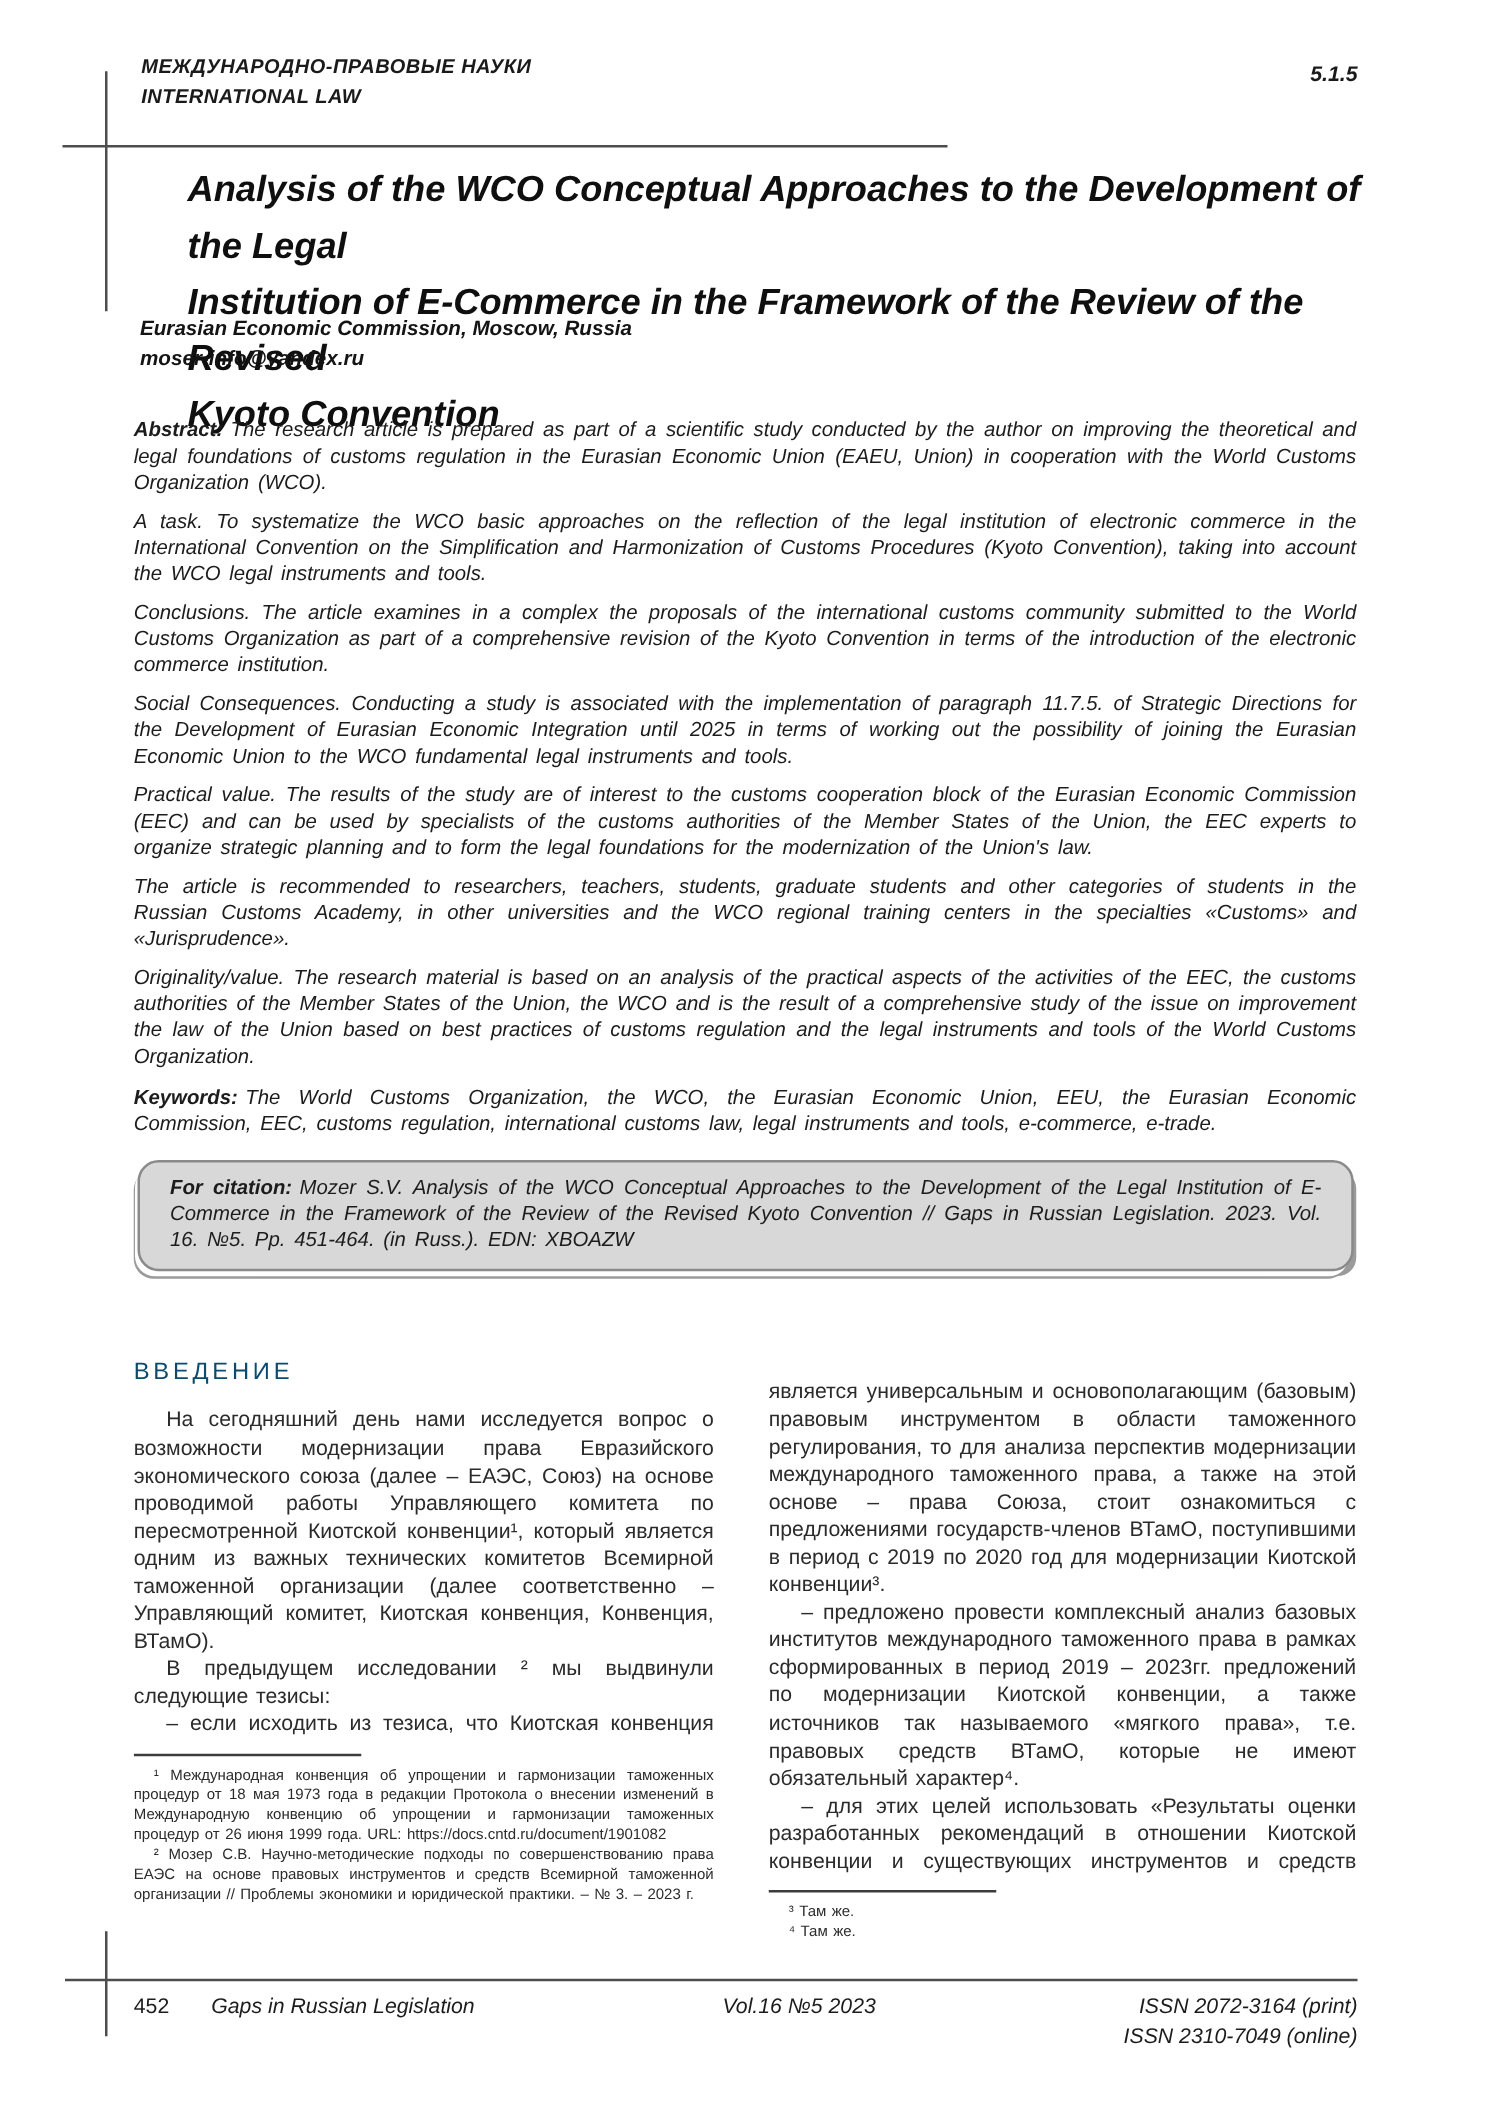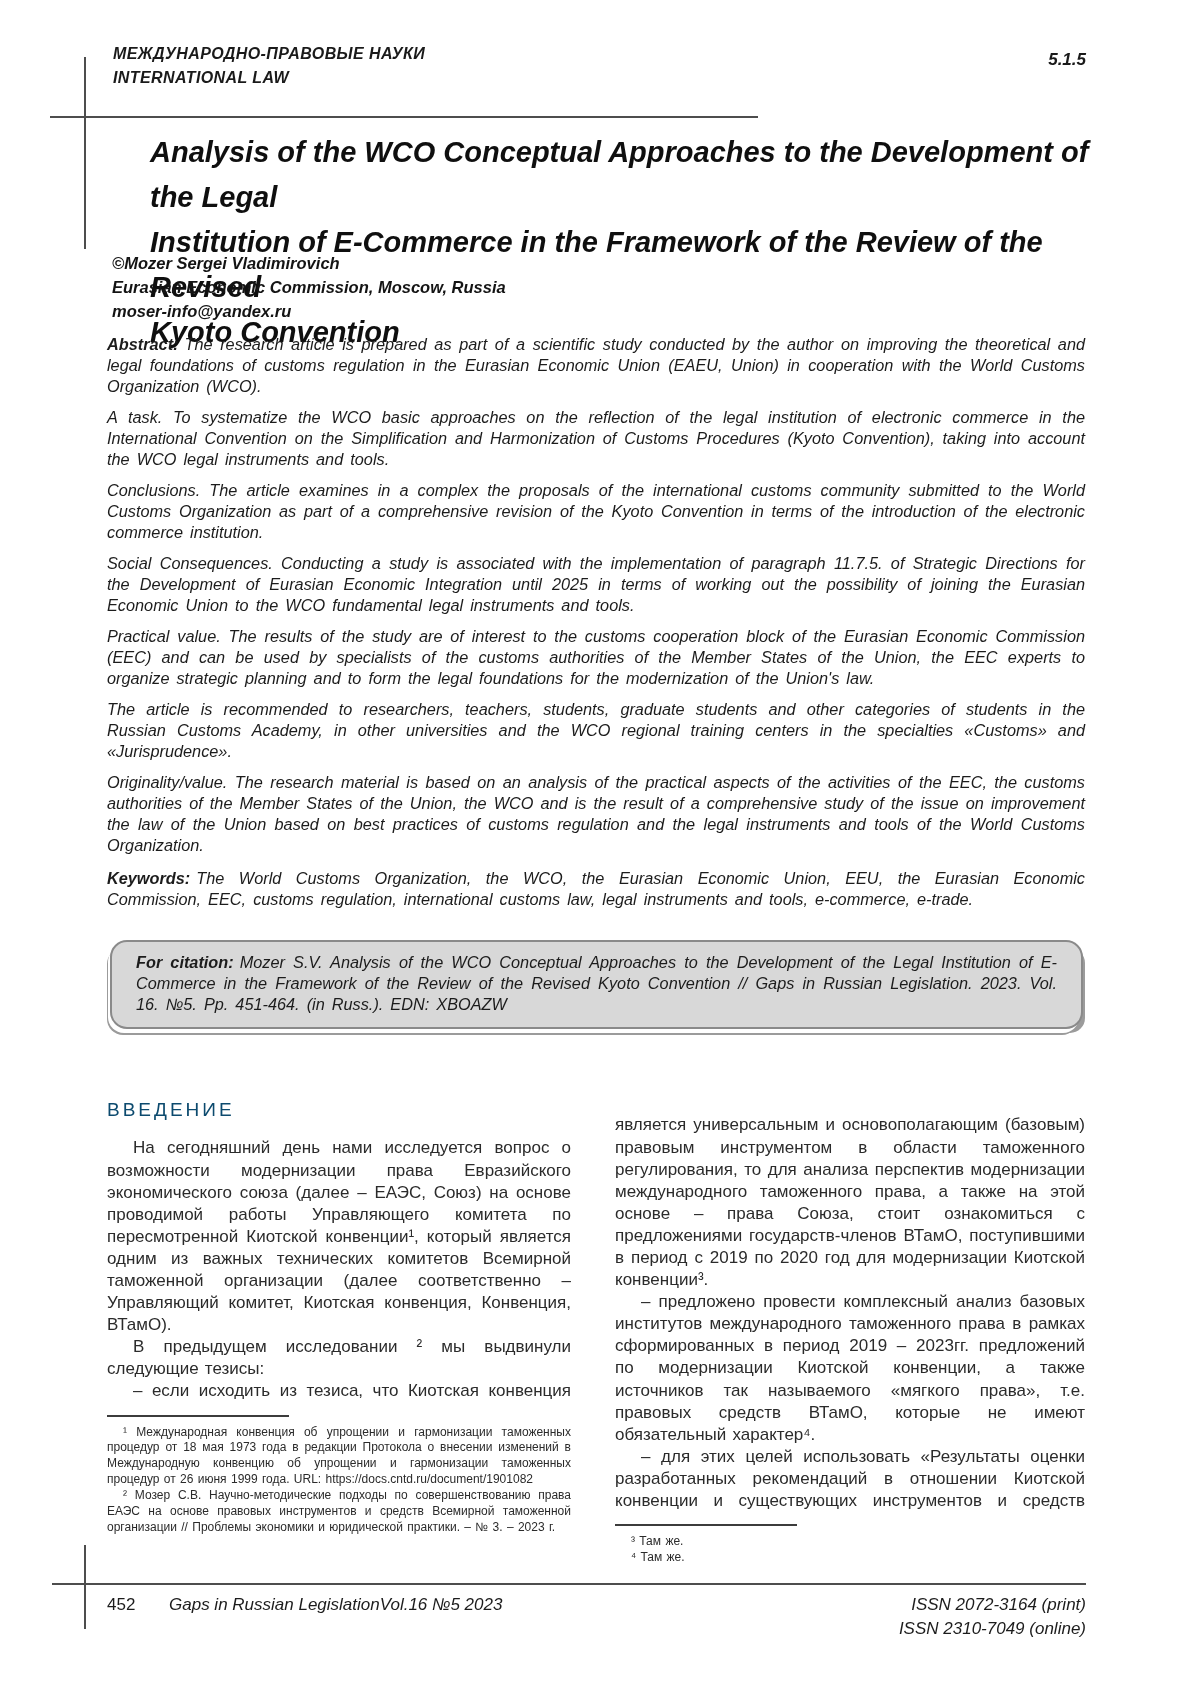--- a/index.html
+++ b/index.html
@@ -46,21 +46,21 @@
   .flow { position: absolute; left: 107px; top: 334px; width: 978px; }
   .abs-p {
     font-style: italic; font-size: 16.3px; line-height: 1.29;
     text-align: justify; word-spacing: 2.5px;
     margin: 0 0 10px 0; color: #1c1c1c;
   }
   .lead { font-weight: bold; margin-right: 6px; }
   .keywords { margin-top: 12px; }
 
   .citebox {
-    margin-top: 30px; margin-left: 3px; margin-right: 2px;
+    margin-top: 18px; margin-left: 3px; margin-right: 2px;
     background: #d8d8d8;
     border: 2px solid #8a8a8a;
     border-radius: 17px;
     padding: 10px 24px 12px 24px;
     box-shadow: -3px 5px 0 -1px #ffffff, -4px 7px 0 -1px #9b9b9b, 4px 6px 0 -2px #9b9b9b;
   }
   .citebox .abs-p { margin: 0; }
 
   
   .columns { display: flex; gap: 44px; margin-top: 70px; height: 492px; overflow: hidden; }
@@ -85,21 +85,21 @@
   }
 
   
   .footer {
     position: absolute; left: 107px; right: 114px; top: 1593px;
     display: flex; align-items: flex-start;
     font-size: 17px; color: #1c1c1c; line-height: 1.4;
   }
   .f-num     { font-style: normal; width: 62px; flex: none; }
   .f-journal { font-style: italic; flex: none; }
-  .f-center  { flex: 1; font-style: italic; }
+  .f-center  { flex: 1; text-align: center; font-style: italic; }
   .f-right   { flex: none; text-align: right; font-style: italic; }
 </style>
 </head>
 <body>
 
 <div class="page">
 
   <div class="vline-top"></div>
   <div class="hrule-top"></div>
 
@@ -109,21 +109,20 @@
   </div>
   <div class="code">5.1.5</div>
 
   <div class="title">
     <div>Analysis of the WCO Conceptual Approaches to the Development of the Legal</div>
     <div>Institution of E-Commerce in the Framework of the Review of the Revised</div>
     <div>Kyoto Convention</div>
   </div>
 
   <div class="author">
-    <div>©Mozer Sergei Vladimirovich</div>
     <div>Eurasian Economic Commission, Moscow, Russia</div>
     <div>moser-info@yandex.ru</div>
   </div>
 
   <div class="flow">
 
     <p class="abs-p"><span class="lead">Abstract:</span><span>The research article is prepared as part of a scientific study conducted by the author on improving the theoretical and legal foundations of customs regulation in the Eurasian Economic Union (EAEU, Union) in cooperation with the World Customs Organization (WCO).</span></p>
     <p class="abs-p">A task. To systematize the WCO basic approaches on the reflection of the legal institution of electronic commerce in the International Convention on the Simplification and Harmonization of Customs Procedures (Kyoto Convention), taking into account the WCO legal instruments and tools.</p>
     <p class="abs-p">Conclusions. The article examines in a complex the proposals of the international customs community submitted to the World Customs Organization as part of a comprehensive revision of the Kyoto Convention in terms of the introduction of the electronic commerce institution.</p>
     <p class="abs-p">Social Consequences. Conducting a study is associated with the implementation of paragraph 11.7.5. of Strategic Directions for the Development of Eurasian Economic Integration until 2025 in terms of working out the possibility of joining the Eurasian Economic Union to the WCO fundamental legal instruments and tools.</p>

